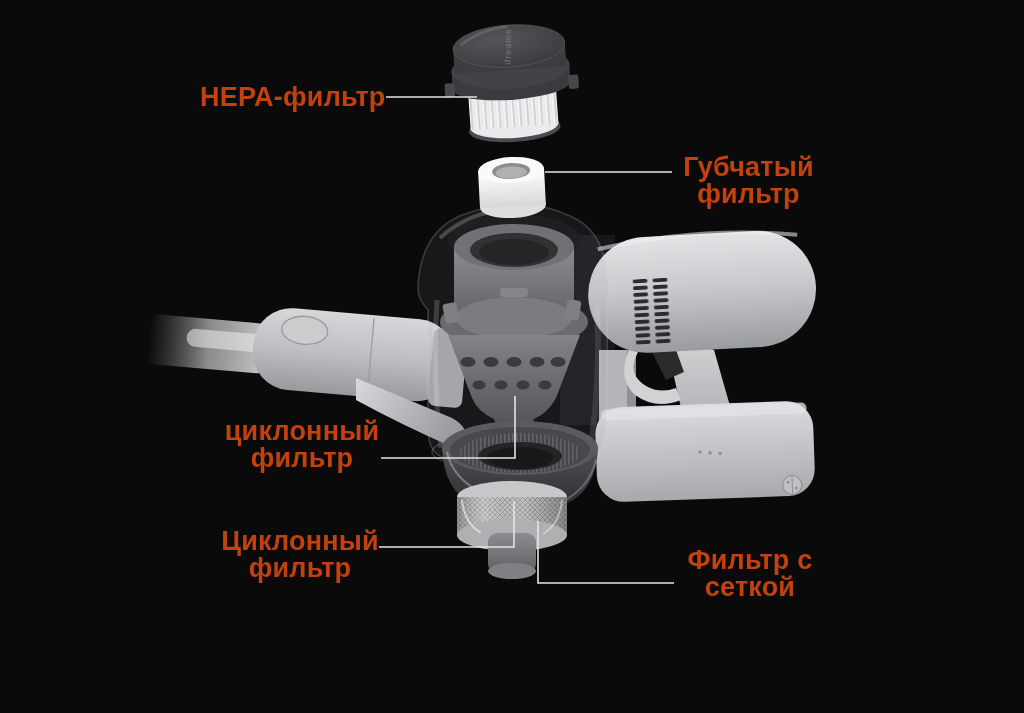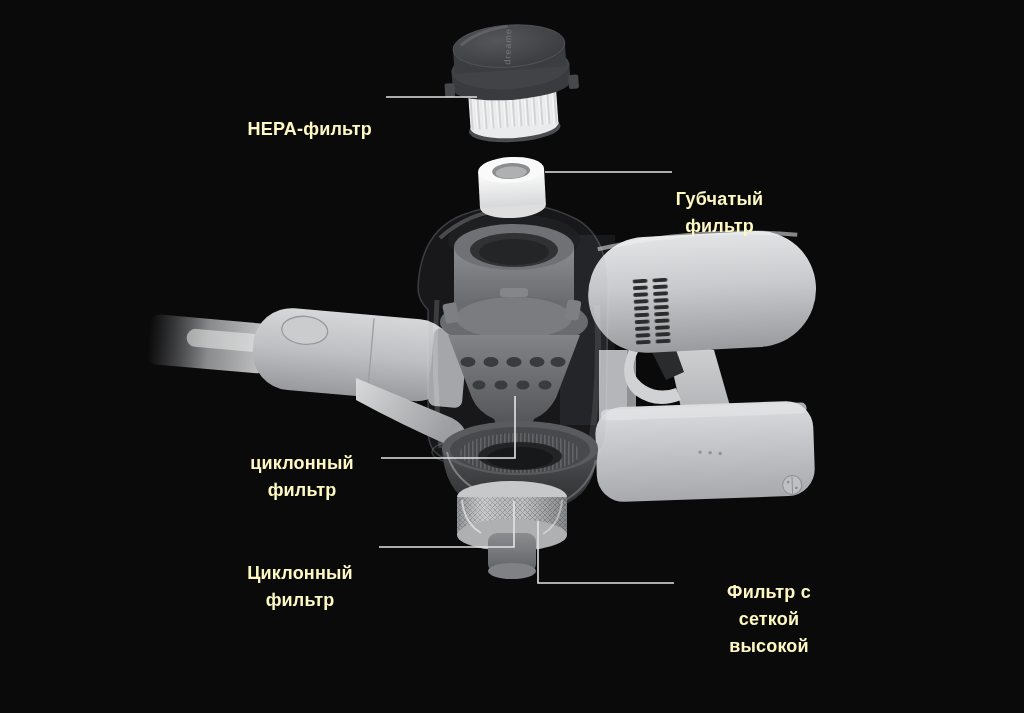--- a/index.html
+++ b/index.html
@@ -4,29 +4,29 @@
 <style>
   * { margin:0; padding:0; box-sizing:border-box; }
   html,body { background:#000; }
   .stage {
     position:relative; width:1024px; height:713px;
     background:#0a0a0b; overflow:hidden;
     font-family:"Liberation Sans", sans-serif;
   }
   .stage svg { position:absolute; left:0; top:0; }
   .label {
-    position:absolute; color:#fef9c3; font-weight:bold;
-    font-size:18px; line-height:27px; text-align:center;
-    letter-spacing:0.2px; white-space:nowrap;margin-top:32px;
+    position:absolute; color:#c2410c; font-weight:bold;
+    font-size:27px; line-height:27px; text-align:center;
+    letter-spacing:0.2px; white-space:nowrap;
   }
   .lbl-hepa      { left:200px; top:84px;  width:172px; text-align:right; }
-  .lbl-sponge    { left:637px; top:154px; width:165px; }
+  .lbl-sponge    { left:666px; top:154px; width:165px; }
   .lbl-multicone { left:202px; top:418px; width:200px; }
   .lbl-cyclone   { left:215px; top:528px; width:170px; }
-  .lbl-mesh      { left:674px; top:547px; width:190px; }
+  .lbl-mesh      { left:655px; top:547px; width:190px; }
 </style>
 </head>
 <body>
 
 <div class="stage">
 
   <svg width="1024" height="713" viewBox="0 0 1024 713">
     <defs>
       <linearGradient id="gHousing" x1="0" y1="0" x2="0" y2="1">
         <stop offset="0" stop-color="#e3e4e6"></stop>
@@ -249,16 +249,15 @@
   </div>
 
   <div class="label lbl-cyclone">
     <div>Циклонный</div>
     <div>фильтр</div>
   </div>
 
   <div class="label lbl-mesh">
     <div>Фильтр с</div>
     <div>сеткой</div>
-    <div>высокой</div>
   </div>
 
 </div>
 
 </body></html>

